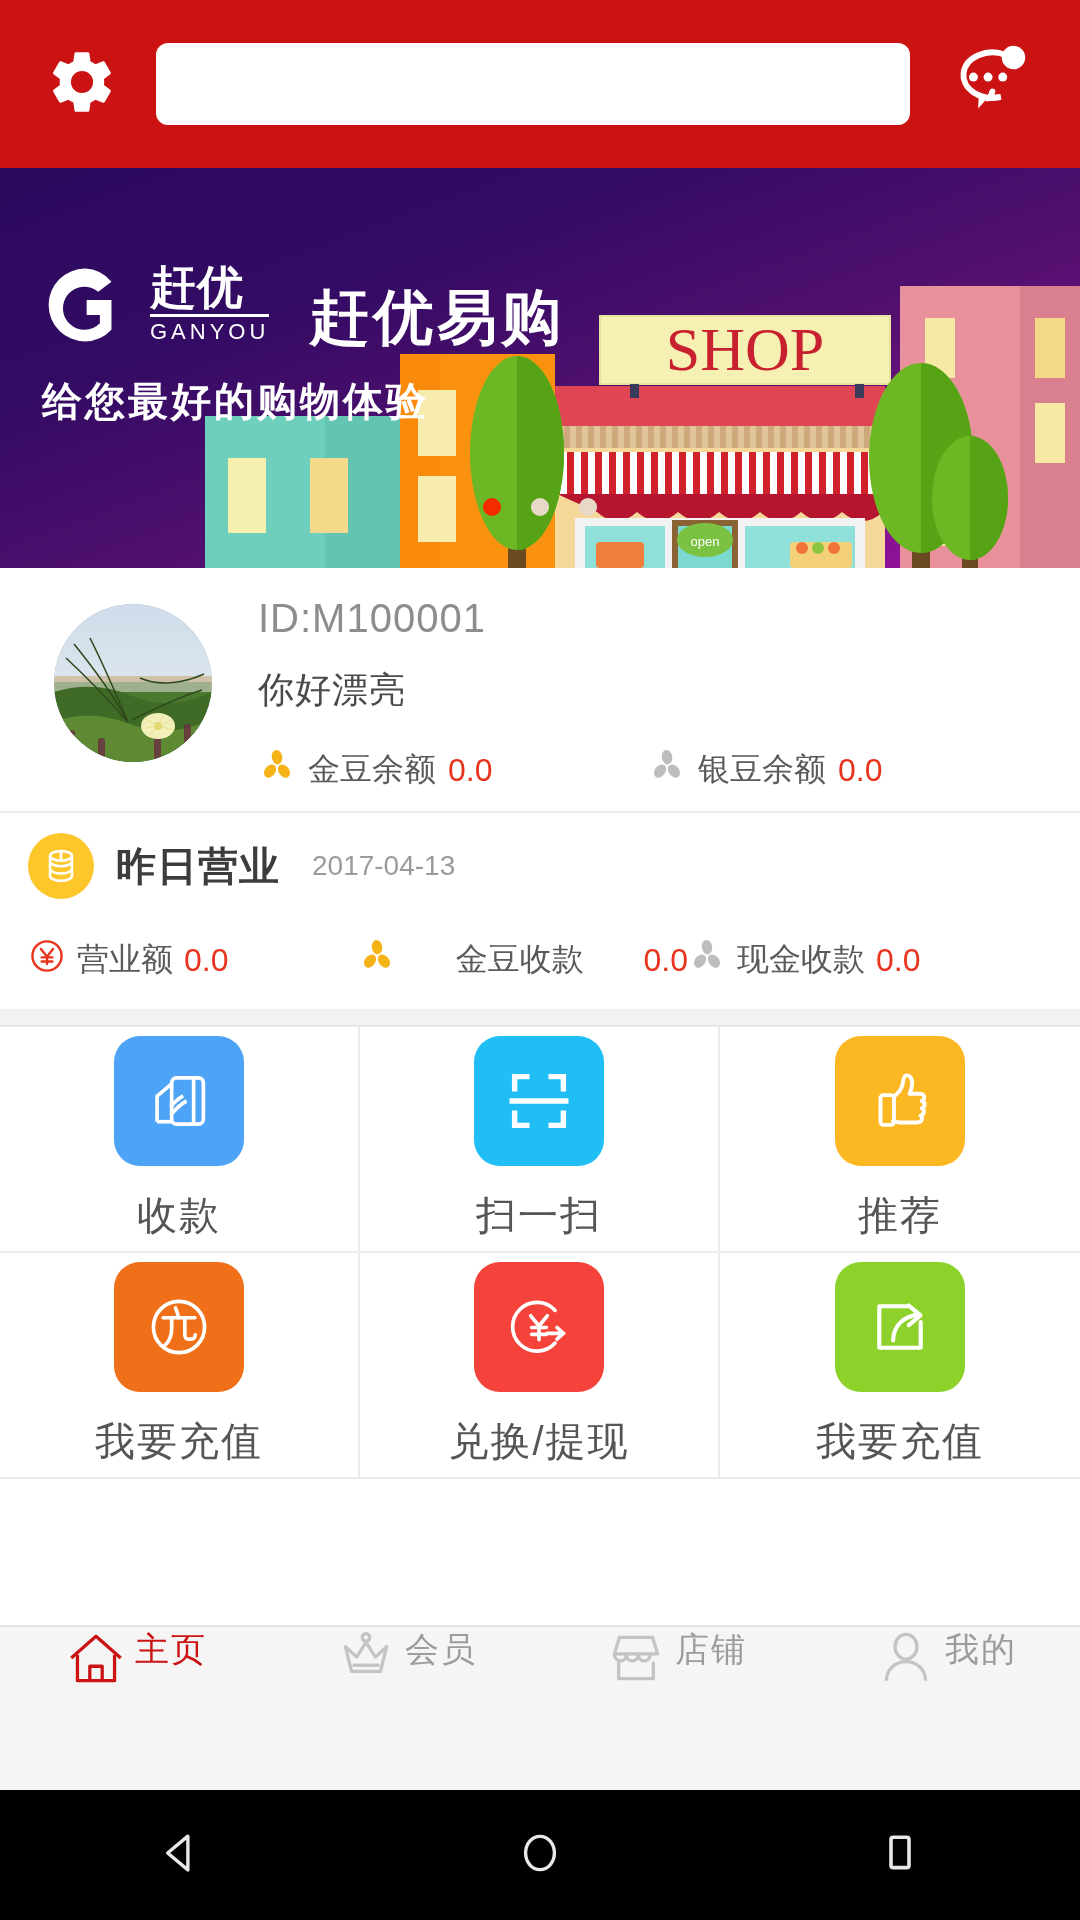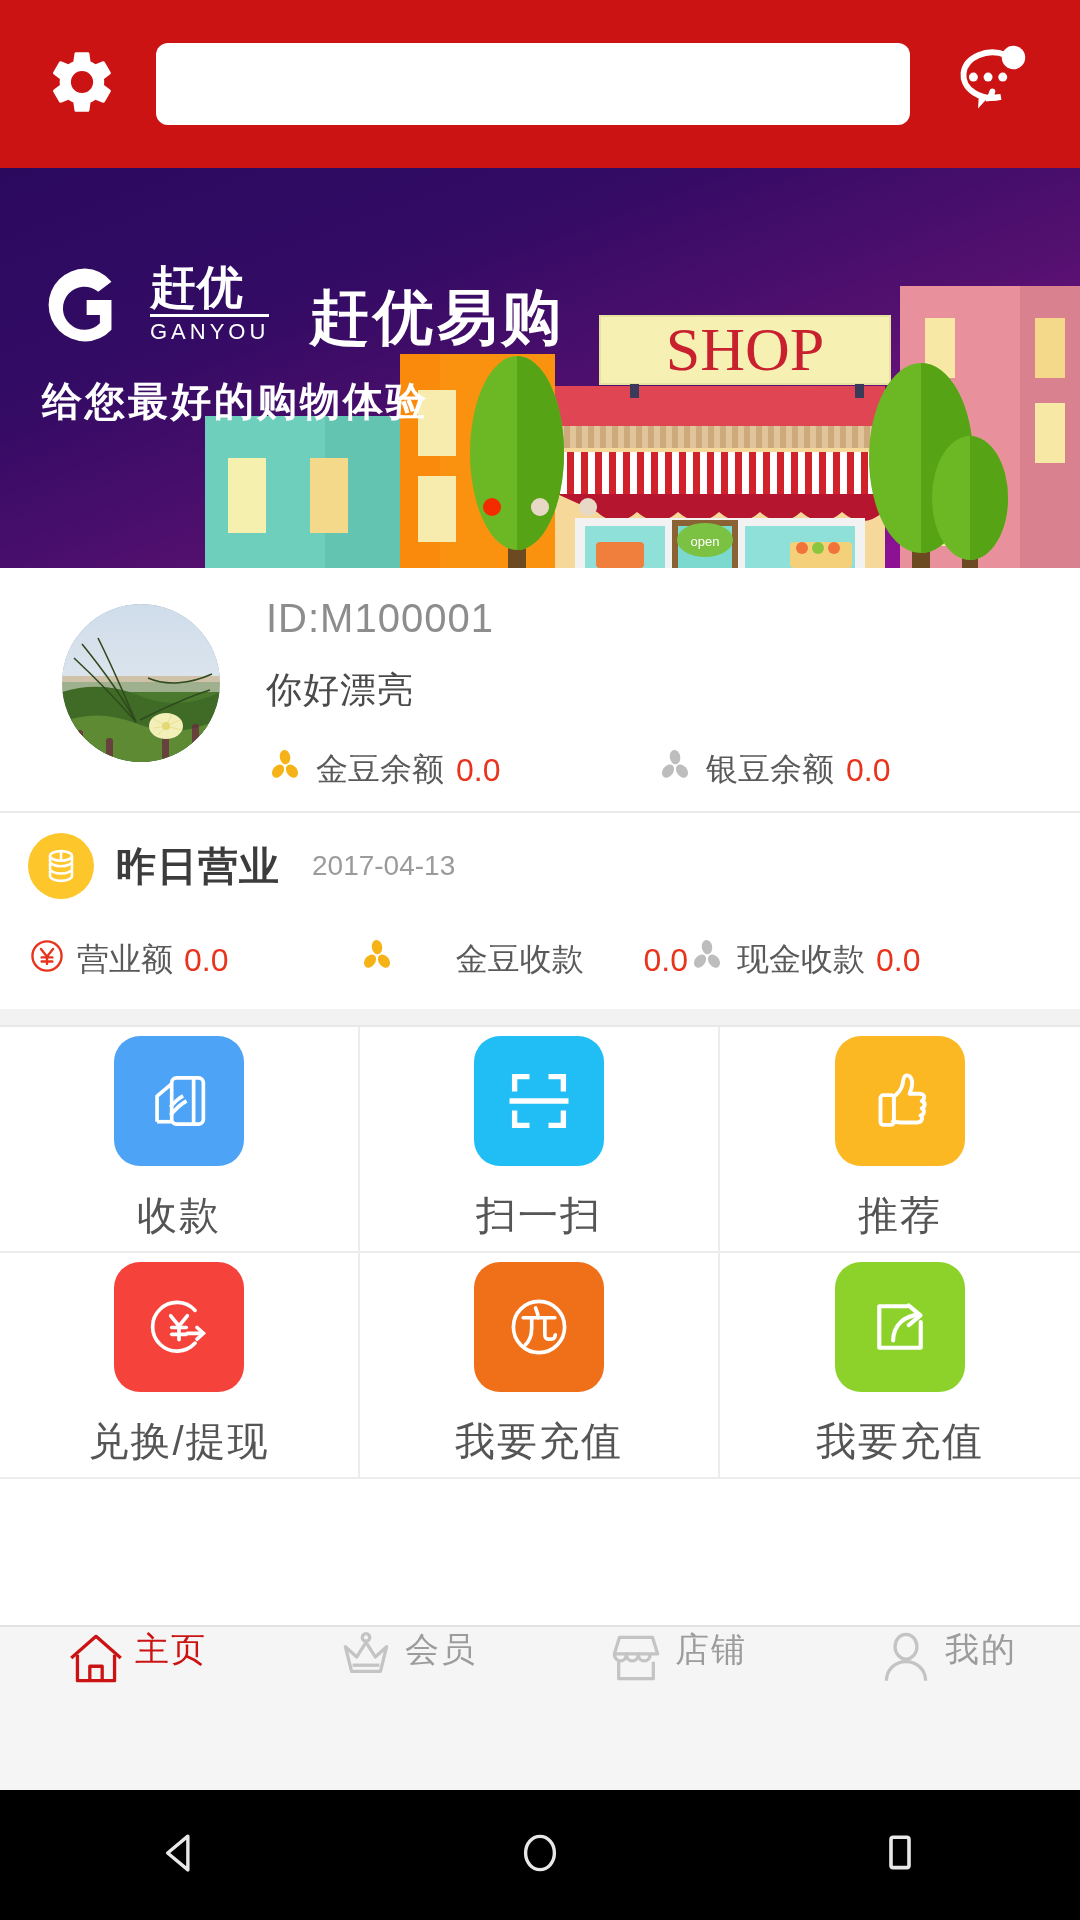--- a/index.html
+++ b/index.html
@@ -37,21 +37,21 @@
   .logo-cn-top { color:#fff; font-size:46px; font-weight:bold; letter-spacing:1px; line-height:1;
      border-bottom:3px solid #fff; padding-bottom:4px; }
   .logo-cn-bot { color:#fff; font-size:22px; letter-spacing:4px; line-height:1.4; }
   .brand-name { color:#fff; font-size:60px; font-weight:bold; letter-spacing:4px; line-height:1; margin-left:18px; }
   .tagline { color:#fff; font-size:40px; letter-spacing:3px; margin-top:26px; font-weight:bold; }
   .dots { position:absolute; left:50%; transform:translateX(-50%); bottom:52px; display:flex; gap:30px; z-index:6; }
   .dot { width:18px; height:18px; border-radius:50%; background:#e8d9c7; }
   .dot.active { background:#F52B00; }
 
   
-  .profile { display:flex; padding:26px 0 18px 16px; background:#fff; }
+  .profile { display:flex; padding:26px 0 18px 8px; background:#fff; }
   .avatar-wrap { width:250px; display:flex; justify-content:center; padding-top:10px; }
   .avatar {
     width:158px; height:158px; border-radius:50%; overflow:hidden; position:relative;
     background:#9fb3c2;
   }
   .avatar svg { display:block; }
   .profile-info { flex:1; padding-right:40px; }
   .uid { font-size:40px; color:#8d8d8d; letter-spacing:1px; line-height:1.2; }
   .uname { font-size:36px; color:#4a4a4a; margin-top:24px; letter-spacing:1px; }
   .bean-row { display:flex; margin-top:32px; }
@@ -399,48 +399,48 @@
       <span class="tile" style="background:#FBB823">
         <svg width="78" height="78" viewBox="0 0 32 32" fill="none" stroke="#fff" stroke-width="1.6" stroke-linejoin="round">
           <path d="M13.5 14.2c1.6-1.2 3.2-3.3 3.6-5.2.3-1.5.2-3.4 1.6-3.5 1.5-.1 2.3 1.5 2.3 3.2 0 1.6-.6 3.2-1.1 4.3h4.2c1.2 0 2 .8 1.8 1.8-.1.6-.5 1-1 1.2.8.2 1.3.8 1.2 1.6-.1.7-.6 1.2-1.2 1.4.7.3 1 .9.9 1.6-.1.7-.7 1.2-1.4 1.3.5.3.8.9.6 1.6-.2.8-.9 1.3-1.9 1.3h-7c-1.3 0-2.5-.3-3.6-.9"></path>
           <rect x="8" y="13.6" width="5.5" height="12.2" rx="1.2"></rect>
         </svg>
       </span>
       <span class="cell-label">推荐</span>
     </div>
 
     <div class="cell">
+      <span class="tile" style="background:#F0701A">
+        <svg width="78" height="78" viewBox="0 0 32 32" fill="none" stroke="#fff" stroke-width="1.5">
+          <circle cx="16" cy="16" r="10.5"></circle>
+          <path d="M9.5 12.2h13" stroke-linecap="round"></path>
+          <path d="M14.6 8.2c.6 1.4 1 2.8 1.1 4" stroke-linecap="round"></path>
+          <path d="M13 12.2v4.3c0 3.2-1 5.3-2.6 6.8" stroke-linecap="round"></path>
+          <path d="M18.4 12.2v6.8c0 1.5.3 2 1.5 2h1.3c.9 0 1.3-.5 1.5-1.8" stroke-linecap="round"></path>
+        </svg>
+      </span>
+      <span class="cell-label">我要充值</span>
+    </div>
+
+    <div class="cell">
       <span class="tile" style="background:#F5433B">
         <svg width="78" height="78" viewBox="0 0 32 32" fill="none" stroke="#fff" stroke-width="1.5" stroke-linecap="round">
           <path d="M22.6 9.2A10 10 0 1022.6 22.6"></path>
           <path d="M12.6 11.4L16 15.6l3.4-4.2"></path>
           <path d="M13 16.2h6"></path>
           <path d="M13 19h6"></path>
           <path d="M16 15.6v5.6"></path>
           <path d="M19.4 18.6h6.4"></path>
           <path d="M23.4 16.2l2.6 2.4-2.6 2.4"></path>
         </svg>
       </span>
       <span class="cell-label">兑换/提现</span>
     </div>
 
     <div class="cell">
-      <span class="tile" style="background:#F0701A">
-        <svg width="78" height="78" viewBox="0 0 32 32" fill="none" stroke="#fff" stroke-width="1.5">
-          <circle cx="16" cy="16" r="10.5"></circle>
-          <path d="M9.5 12.2h13" stroke-linecap="round"></path>
-          <path d="M14.6 8.2c.6 1.4 1 2.8 1.1 4" stroke-linecap="round"></path>
-          <path d="M13 12.2v4.3c0 3.2-1 5.3-2.6 6.8" stroke-linecap="round"></path>
-          <path d="M18.4 12.2v6.8c0 1.5.3 2 1.5 2h1.3c.9 0 1.3-.5 1.5-1.8" stroke-linecap="round"></path>
-        </svg>
-      </span>
-      <span class="cell-label">我要充值</span>
-    </div>
-
-    <div class="cell">
       <span class="tile" style="background:#8CD22B">
         <svg width="78" height="78" viewBox="0 0 32 32" fill="none" stroke="#fff" stroke-width="1.7" stroke-linecap="round" stroke-linejoin="round">
           <path d="M19 7.5H7.5v17h17V14"></path>
           <path d="M13.2 21.5c0-6 4.4-10.2 10.8-10.6"></path>
           <path d="M19.6 7.2l4.8 4-4.8 4"></path>
         </svg>
       </span>
       <span class="cell-label">我要充值</span>
     </div>
   </div>

